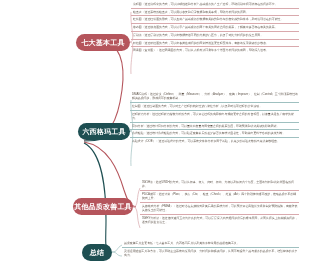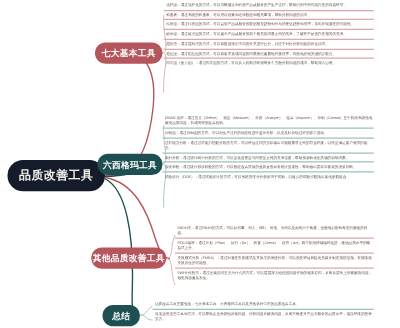--- a/index.html
+++ b/index.html
@@ -99,23 +99,20 @@
 
     <path d="M 130 42 C 136 42, 130 26, 131 12 M 130 42 C 136 42, 130 58, 131 74" fill="none" stroke="#d9a9ad" stroke-width="0.7"></path>
 
     <path d="M 130 131 C 136 131, 130 116, 131 100 M 130 131 C 136 131, 130 148, 131 166" fill="none" stroke="#9fc0c0" stroke-width="0.7"></path>
 
     <path d="M 133 207 C 139 207, 136 196, 140 188 M 133 207 C 139 207, 136 218, 140 228" fill="none" stroke="#d9a9ad" stroke-width="0.7"></path>
 
     <path d="M 112 252 C 118 252, 116 248, 122 245 M 112 252 C 118 252, 116 256, 122 256" fill="none" stroke="#9fc0c0" stroke-width="0.7"></path>
   </svg>
 
-  <div class="root-node">
-    <span>品质改善工具</span>
-  </div>
 
   <div class="branch-node bn-rose" id="branch-node-0">
     <span>七大基本工具</span>
   </div>
   <div class="leaf-group lg-rose" id="leaf-group-0">
     <div class="leaf-item">流程图：通过流程化的方式，可以清晰描述和分析产品或服务的产生产过程，帮助识别中间可能存在的问题环节。</div>
     <div class="leaf-item">检查表：通过系统的检查表，可以用以收集和记录数据和相关事项，帮助分析问题的原因。</div>
     <div class="leaf-item">柱状图：通过柱状图的形式，可以直观产品或服务的数据相关趋势和分布的变化趋势和排序，及时发现潜在的可能性。</div>
     <div class="leaf-item">散布图：通过散点图的方式，可以展示产品或服务的两个相关的因素之间的关系，了解其中是否存在相关的关系。</div>
     <div class="leaf-item">层别法：通过层别法的方式，可以将数据按照不同的分类进行区分，以便于对比分析问题的发生原因。</div>

